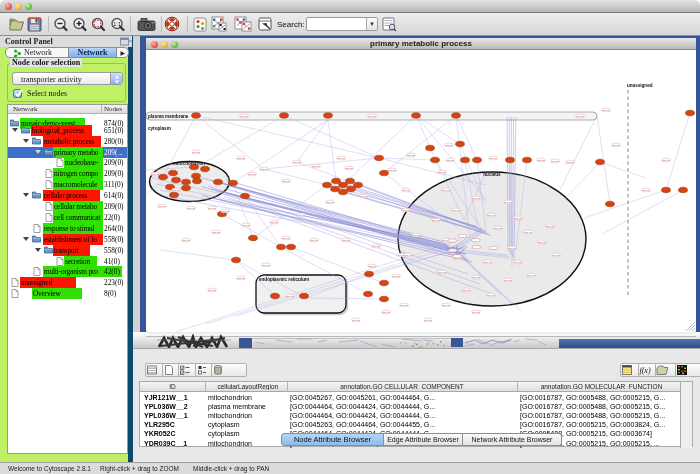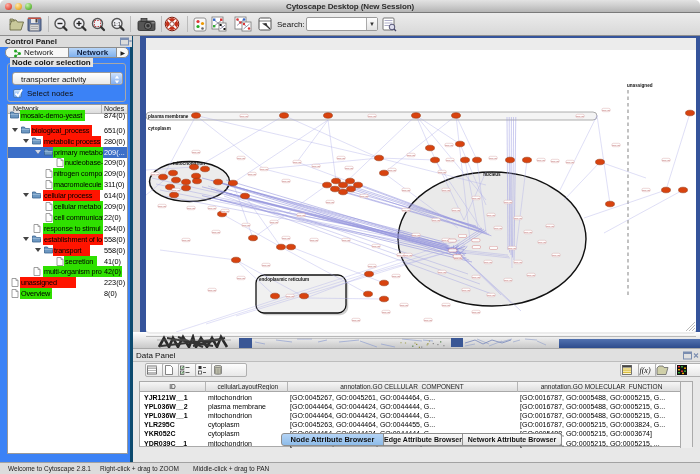--- a/index.html
+++ b/index.html
@@ -8,21 +8,21 @@
 #titlebar{left:0;top:0;width:700px;height:13px;background:linear-gradient(#e3e3e3,#cfcfcf 45%,#b4b4b4);border-bottom:1px solid #7a7a7a;border-radius:5px 5px 0 0;}
 #titlebar .tl{position:absolute;top:3px;width:7px;height:7px;border-radius:50%;}
 #title-text{position:absolute;top:2px;left:0;width:700px;text-align:center;font-size:8px;letter-spacing:-0.1px;font-weight:bold;color:#2c2c2c;}
 
 #toolbar{left:0;top:13px;width:700px;height:23px;background:linear-gradient(#ececec,#d8d8d8);border-bottom:1px solid #8f8f8f;}
 .sep{position:absolute;top:3px;width:1px;height:16px;background:#bbb;}
 #searchlbl{position:absolute;left:277px;top:7px;font-size:8px;color:#111;}
 #searchbox{position:absolute;left:306px;top:4px;width:72px;height:14px;background:#fff;border:1px solid #9a9a9a;border-radius:2px;}
 #searchbox .dd{position:absolute;right:0;top:0;width:11px;height:12px;border-left:1px solid #aaa;background:linear-gradient(#fdfdfd,#e3e3e3);font-size:6px;color:#333;text-align:center;line-height:12px;}
 
-#cpanel{left:0;top:36px;width:133px;height:426px;background:#3b82f6;border-right:3px solid #0c4a6e;}
+#cpanel{left:0;top:36px;width:133px;height:426px;background:#bef264;border-right:5px solid #0c4a6e;font-family:Liberation Serif, serif;}
 #cp-head{position:absolute;left:0;top:0;width:132px;height:11px;background:#dcdcdc;}
 #cp-head span{position:absolute;left:5px;top:1px;font-size:8px;font-weight:bold;color:#222;}
 #cp-tabs{position:absolute;left:5px;top:11px;width:124px;height:11px;background:#f7f7f7;border:1px solid #8d8d8d;border-radius:5px;}
 #tab-mosaic{position:absolute;left:62px;top:0;width:49px;height:9px;background:linear-gradient(#b7d5f8,#7fb0ee);border-left:1px solid #8d8d8d;border-right:1px solid #8d8d8d;text-align:center;font-size:8px;font-weight:bold;color:#102040;line-height:9px;}
 #tab-net{position:absolute;left:18px;top:0;font-size:8px;color:#222;line-height:9px;}
 #tab-arrow{position:absolute;right:3px;top:1px;font-size:6px;color:#222;}
 #groupbox{position:absolute;left:7px;top:27px;width:119px;height:39px;border:1px solid #a8a8a8;border-radius:3px;}
 #grouplabel{position:absolute;left:10px;top:22px;background:#e3e3e3;padding:0 2px;font-size:8px;font-weight:bold;color:#111;}
 #combo{position:absolute;left:12px;top:36px;width:111px;height:13px;background:linear-gradient(#ffffff,#e9e9e9);border:1px solid #9a9a9a;border-radius:3px;}
 #combo span{position:absolute;left:8px;top:2px;font-size:8px;color:#111;}
@@ -59,32 +59,31 @@
 #dp-toolbar{position:absolute;left:0;top:13px;width:567px;height:16px;}
 .dbtn{position:absolute;top:1px;width:36px;height:14px;background:linear-gradient(#fdfdfd,#e8e8e8);border:1px solid #b0b0b0;border-radius:2px;}
 #dtable{position:absolute;left:6px;top:32px;width:554px;height:66px;background:#fff;border:1px solid #aaa;}
 #dt-head{position:absolute;left:0;top:0;width:552px;height:10px;background:linear-gradient(#f6f6f6,#dedede);border-bottom:1px solid #a8a8a8;font-size:6.5px;color:#222;}
 .dth{position:absolute;top:1px;text-align:center;overflow:hidden;white-space:nowrap;}
 .dtv{position:absolute;top:0;width:1px;height:10px;background:#b5b5b5;}
 .drow{position:absolute;left:0;width:540px;height:9.2px;font-size:7px;white-space:nowrap;}
 .drow span{position:absolute;top:0;line-height:9.2px;overflow:hidden;white-space:nowrap;}
 #dt-scroll{position:absolute;right:0px;top:0;width:12px;height:66px;background:#eee;border-left:1px solid #aaa;}
 
-#dp-tabs{position:absolute;left:0;top:83px;width:567px;height:16px;font-weight:bold;}
+#dp-tabs{position:absolute;left:0;top:83px;width:567px;height:16px;}
 .tabbtn{position:absolute;top:1px;height:13px;border:1px solid #8e8e8e;background:linear-gradient(#fafafa,#e2e2e2);font-size:7.5px;text-align:center;color:#111;line-height:12px;}
 
 #statusbar{left:0;top:462px;width:700px;height:12px;background:#dcdcdc;border-top:1px solid #a2a2a2;font-size:6.5px;color:#222;}
 #statusbar span{position:absolute;top:2px;}
 </style></head>
 <body>
 <div id="titlebar" class="abs">
   <div class="tl" style="left:5px;background:radial-gradient(circle at 35% 30%,#ffb3a8,#e8584a 60%,#b8362a);"></div>
   <div class="tl" style="left:15px;background:radial-gradient(circle at 35% 30%,#ffe9b0,#f0b63c 60%,#c2882a);"></div>
   <div class="tl" style="left:25px;background:radial-gradient(circle at 35% 30%,#c8f0b0,#6cc045 60%,#459427);"></div>
-  <div id="title-text">Cytoscape Desktop (New Session)</div>
 </div>
 <div id="toolbar" class="abs">
   <div class="sep" style="left:48px"></div>
   <div class="sep" style="left:130px"></div>
   <div class="sep" style="left:161px"></div>
   <div class="sep" style="left:187px"></div>
   <svg class="abs" style="left:0;top:0" width="700" height="23">
       <path d="M10 12 l2-5 h4 l1.5 2 h6 l-2.5 8 h-11 z" fill="#c8c89a" stroke="#6b6b45" stroke-width="0.9"></path>
       <path d="M10 12 v-6 h3 l1.5 2 h-4.5" fill="#b8b88a" stroke="#6b6b45" stroke-width="0.8"></path>
       <rect x="28" y="5" width="13" height="13" rx="1" fill="#6b7fa8" stroke="#39486b" stroke-width="0.9"></rect>
@@ -191,21 +190,21 @@
       <path d="M3.5 7.5 l2.5 2.5 L10 3.5" stroke="#fff" stroke-width="1.8" fill="none"></path>
     </svg>
     <div id="checklabel">Select nodes</div>
   <div id="tree">
     <div id="tree-head">
         <span class="c1">Network</span>
         <span class="c2">Nodes</span>
         <div class="dv"></div>
       </div>
     <div id="treerows">
-        <div class="trow" style="top:5px">
+        <div class="trow" style="top:13px">
           <svg class="abs" style="left:2px;top:1px" width="9" height="8">
             <path d="M0.5 2 L0.5 7 L8.5 7 L8.5 2.6 L4.4 2.6 L3.4 1 L0.5 1 Z" fill="#6d98c2" stroke="#3a638f" stroke-width="0.8"></path>
             <path d="M0.5 3.4 L8.5 3.4" stroke="#9dbcd8" stroke-width="0.9"></path>
           </svg>
           <div class="hl gbg" style="left:12px;width:65px">mosaic-demo-yeast</div>
           <span class="val">874(0)</span>
         </div>
         <div class="trow" style="top:19.7px">
           <div class="tri" style="left:4px"></div>
           <svg class="abs" style="left:13px;top:1px" width="9" height="8">
@@ -331,21 +330,21 @@
             <path d="M5 0.5 L5 2.5 L7 2.5" fill="none" stroke="#888" stroke-width="0.7"></path>
           </svg>
           <div class="hl rbg" style="left:12px;width:56px">unassigned</div>
           <span class="val">223(0)</span>
         </div>
         <div class="trow" style="top:183.2px">
           <svg class="abs" style="left:3px;top:1px" width="8" height="9">
             <path d="M1 0.5 L5 0.5 L7 2.5 L7 8.5 L1 8.5 Z" fill="#fff" stroke="#888" stroke-width="0.8"></path>
             <path d="M5 0.5 L5 2.5 L7 2.5" fill="none" stroke="#888" stroke-width="0.7"></path>
           </svg>
-          <div class="hl gbg" style="left:12px;width:32px">Overview</div>
+          <div class="hl gbg" style="left:24px;width:50px">Overview</div>
           <span class="val">8(0)</span>
         </div>
       </div>
   </div>
 </div>
 <div id="desktop" class="abs">
   <div id="bluewin"></div>
   <div id="understrip">
       <svg width="567" height="16" style="position:absolute;left:0;top:0">
         <rect x="13" y="0" width="550" height="2.5" fill="#fdfdfd"></rect>
@@ -390,20 +389,26 @@
         <rect x="426" y="7" width="141" height="9" fill="url(#bg1)"></rect>
         <defs>
           <linearGradient id="bg1" x1="0" y1="0" x2="0" y2="1">
             <stop offset="0" stop-color="#5272b0"></stop>
             <stop offset="1" stop-color="#2e4c8c"></stop>
           </linearGradient>
         </defs>
       </svg>
     </div>
   <div id="innerwin">
+    <div id="iw-title">
+      <div class="tl" style="left:5px;background:radial-gradient(circle at 35% 30%,#ffb3a8,#e8584a 60%,#b8362a);"></div>
+      <div class="tl" style="left:15px;background:radial-gradient(circle at 35% 30%,#ffe9b0,#f0b63c 60%,#c2882a);"></div>
+      <div class="tl" style="left:25px;background:radial-gradient(circle at 35% 30%,#c8f0b0,#6cc045 60%,#459427);"></div>
+      <span>primary metabolic process</span>
+    </div>
     <div id="canvas">
         <svg width="550" height="282" viewBox="0 0 550 282" style="position:absolute;left:0;top:0;opacity:0.999">
           <ellipse cx="346" cy="189" rx="94" ry="67" fill="#eaeaea" stroke="#111" stroke-width="1.4"></ellipse>
           <ellipse cx="43.5" cy="131.5" rx="40" ry="20" fill="#ececec" stroke="#111" stroke-width="1.5"></ellipse>
           <rect x="110" y="225" width="90" height="38" rx="8" fill="#888" opacity="0.4" transform="translate(2.2,2.2)"></rect>
           <rect x="110" y="225" width="90" height="38" rx="8" fill="#f0f0f0" stroke="#111" stroke-width="1.3"></rect>
           <rect x="0" y="62" width="451" height="8" rx="4" fill="#f4f4f4" stroke="#999" stroke-width="0.8"></rect>
           <line x1="482" y1="40" x2="482" y2="245" stroke="#909090" stroke-width="1.1" stroke-dasharray="3.5,3"></line>
           <line x1="56.0" y1="128.0" x2="298.0" y2="192.0" stroke="#9292dc" stroke-width="0.65" opacity="0.9"></line>
           <line x1="65.0" y1="130.2" x2="323.2" y2="210.0" stroke="#9292dc" stroke-width="0.65" opacity="0.9"></line>
@@ -918,28 +923,20 @@
           <rect x="326.2" y="195.5" width="8.4" height="3.2" rx="1.5" fill="#fff" stroke="#c66" stroke-width="0.45" opacity="0.9"></rect>
           <rect x="302.4" y="198.8" width="8.4" height="3.2" rx="1.5" fill="#fff" stroke="#c66" stroke-width="0.45" opacity="0.9"></rect>
           <rect x="302.0" y="189.0" width="8.4" height="3.2" rx="1.5" fill="#fff" stroke="#c66" stroke-width="0.45" opacity="0.9"></rect>
           <rect x="343.3" y="196.3" width="8.4" height="3.2" rx="1.5" fill="#fff" stroke="#c66" stroke-width="0.45" opacity="0.9"></rect>
           <path d="M540 281 l9-9 M543 281 l6-6 M546 281 l3-3" stroke="#aaa" stroke-width="0.8"></path>
         </svg>
       </div>
   </div>
 </div>
 <div id="dpanel" class="abs">
-  <div id="dp-head">
-      <span>Data Panel</span>
-      <svg class="abs" style="left:550px;top:2px" width="16" height="9">
-        <rect x="0.5" y="1" width="8" height="7" fill="none" stroke="#7a8db0" stroke-width="1"></rect>
-        <rect x="0.5" y="1" width="8" height="2" fill="#7a8db0"></rect>
-        <path d="M11 2.5 l4 4 m0-4 l-4 4" stroke="#7a8db0" stroke-width="1.1"></path>
-      </svg>
-    </div>
   <div id="dp-toolbar">
       <div class="dbtn" style="left:12px">
         <svg width="12" height="12" style="position:absolute;left:0;top:0">
           <rect x="1.5" y="2" width="9" height="8" fill="#fff" stroke="#555" stroke-width="0.8"></rect>
           <path d="M1.5 4.5 h9 M1.5 6.5 h9 M1.5 8.5 h9" stroke="#888" stroke-width="0.6"></path>
           <rect x="1.5" y="2" width="9" height="1.6" fill="#bbb"></rect>
         </svg>
       </div>
       <div class="dbtn" style="left:29px">
         <svg width="12" height="12" style="position:absolute;left:0;top:0">

